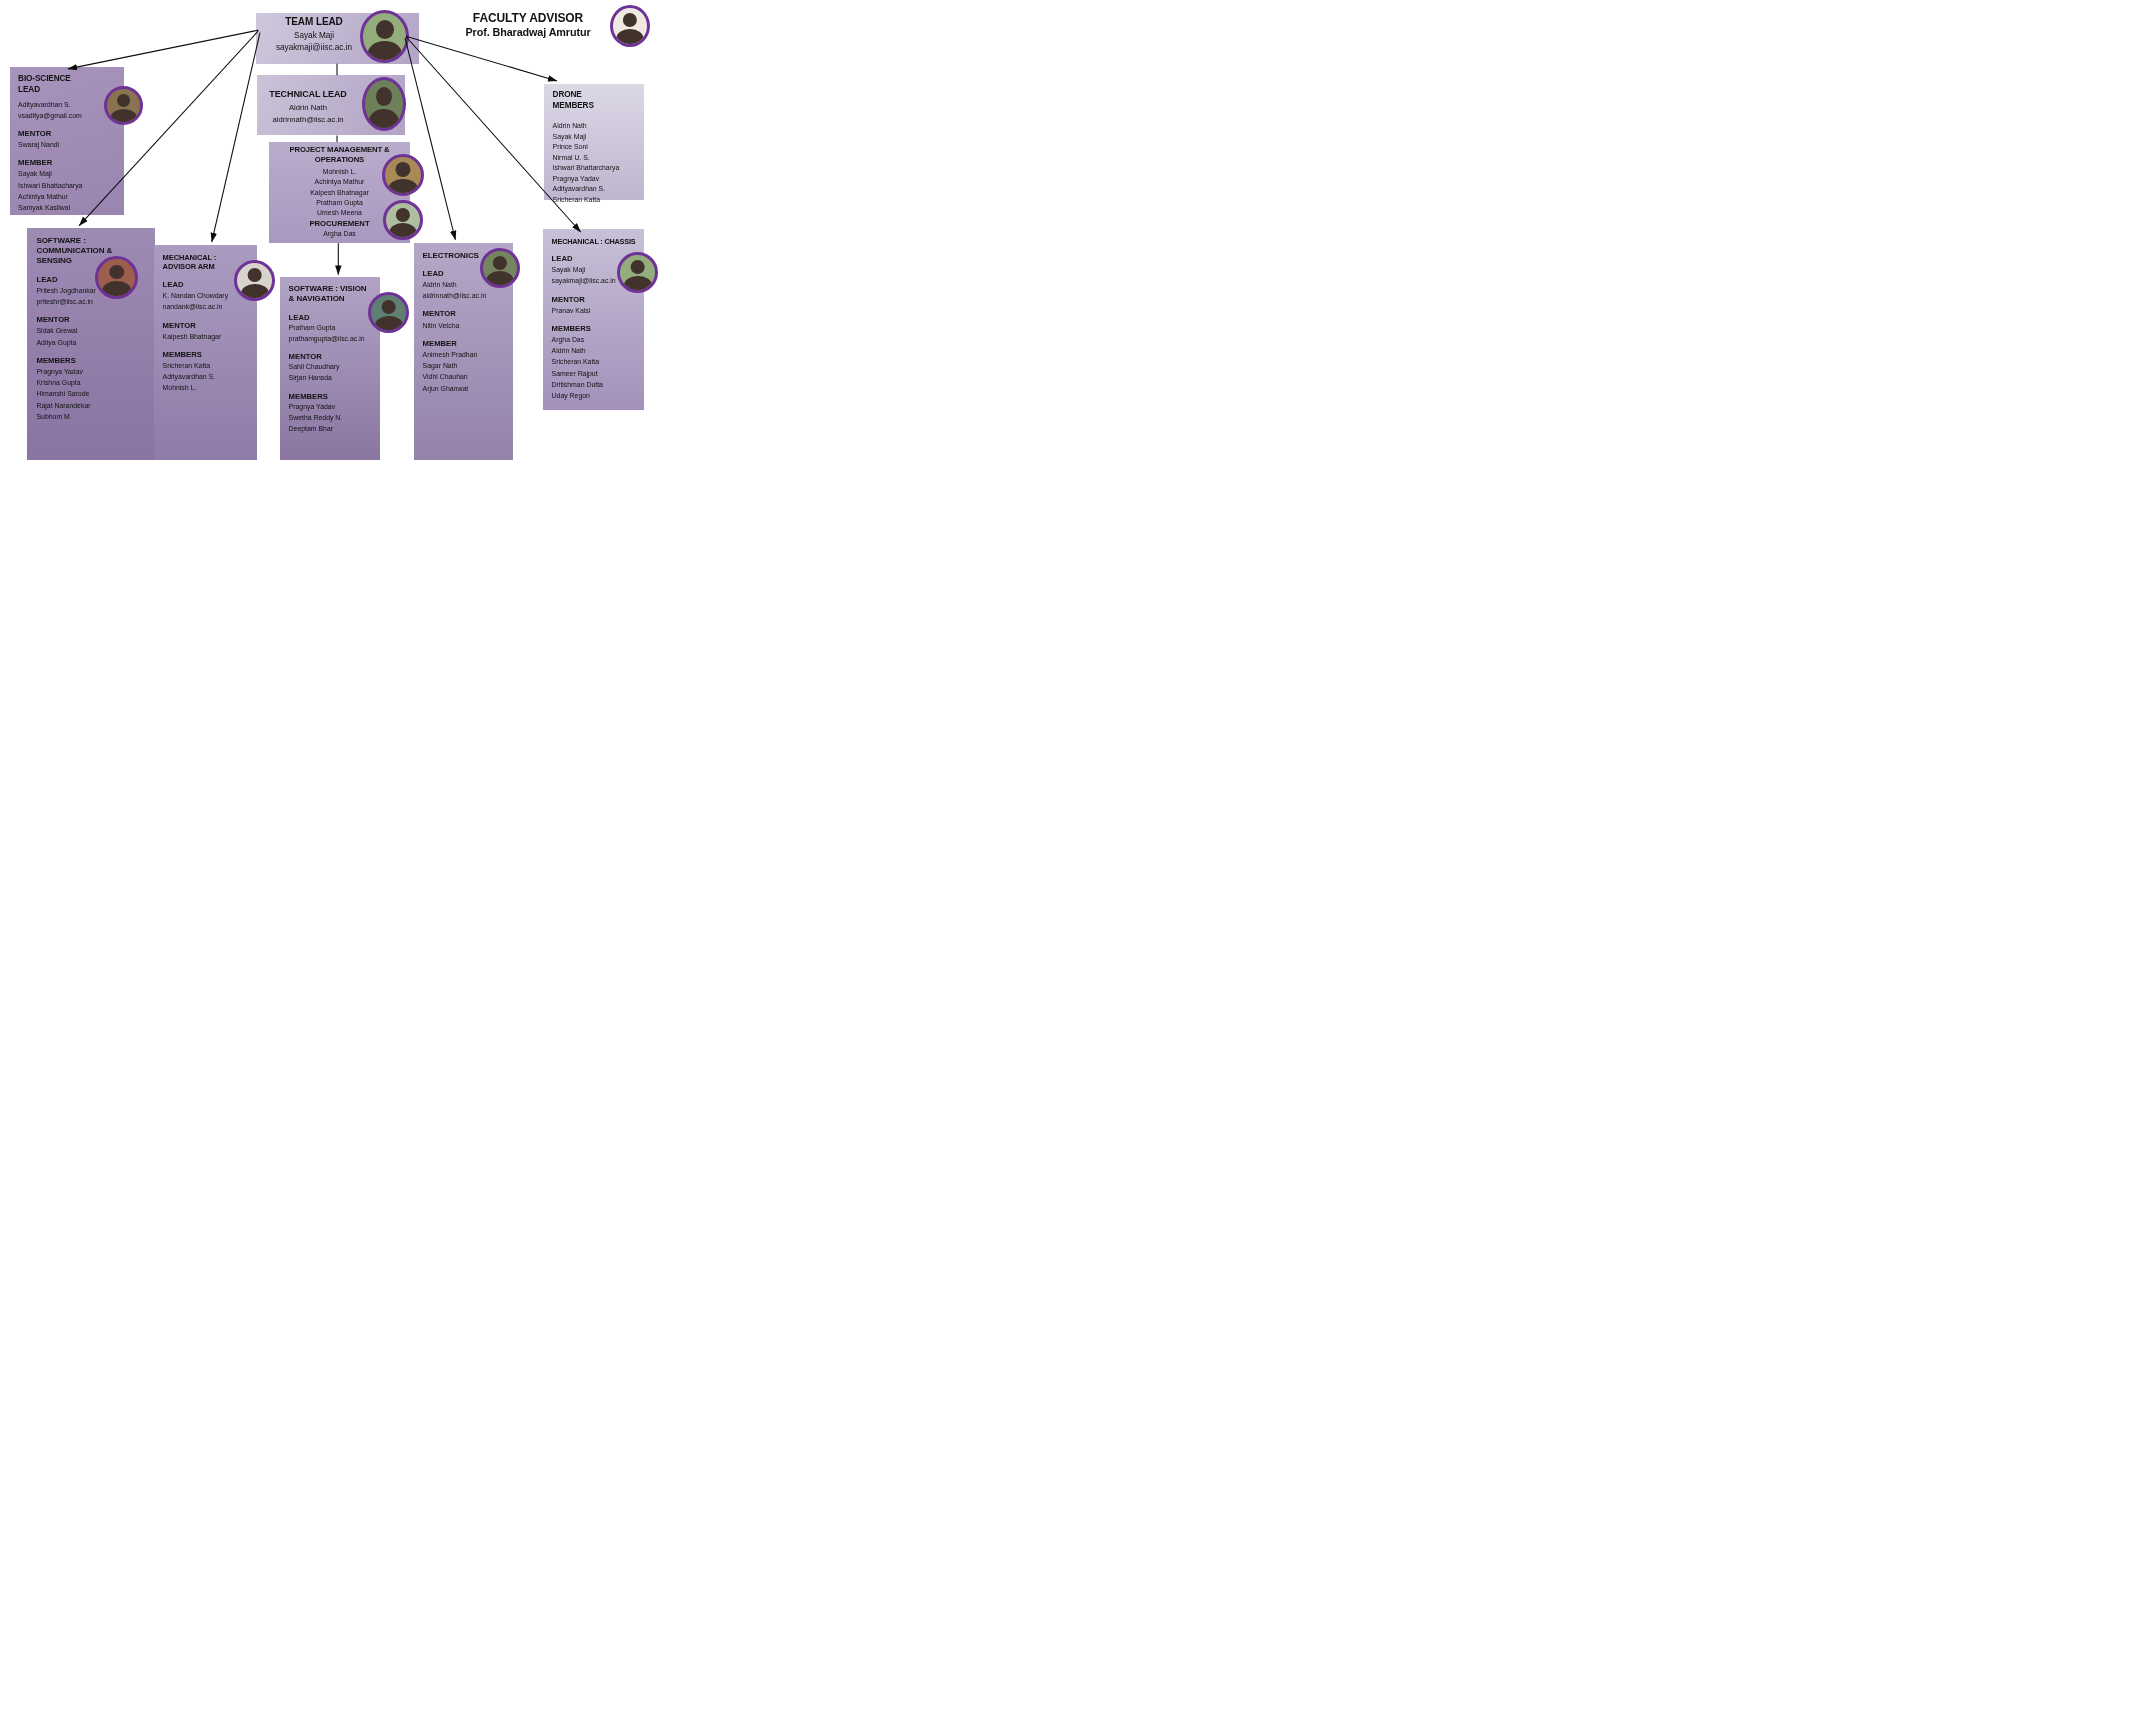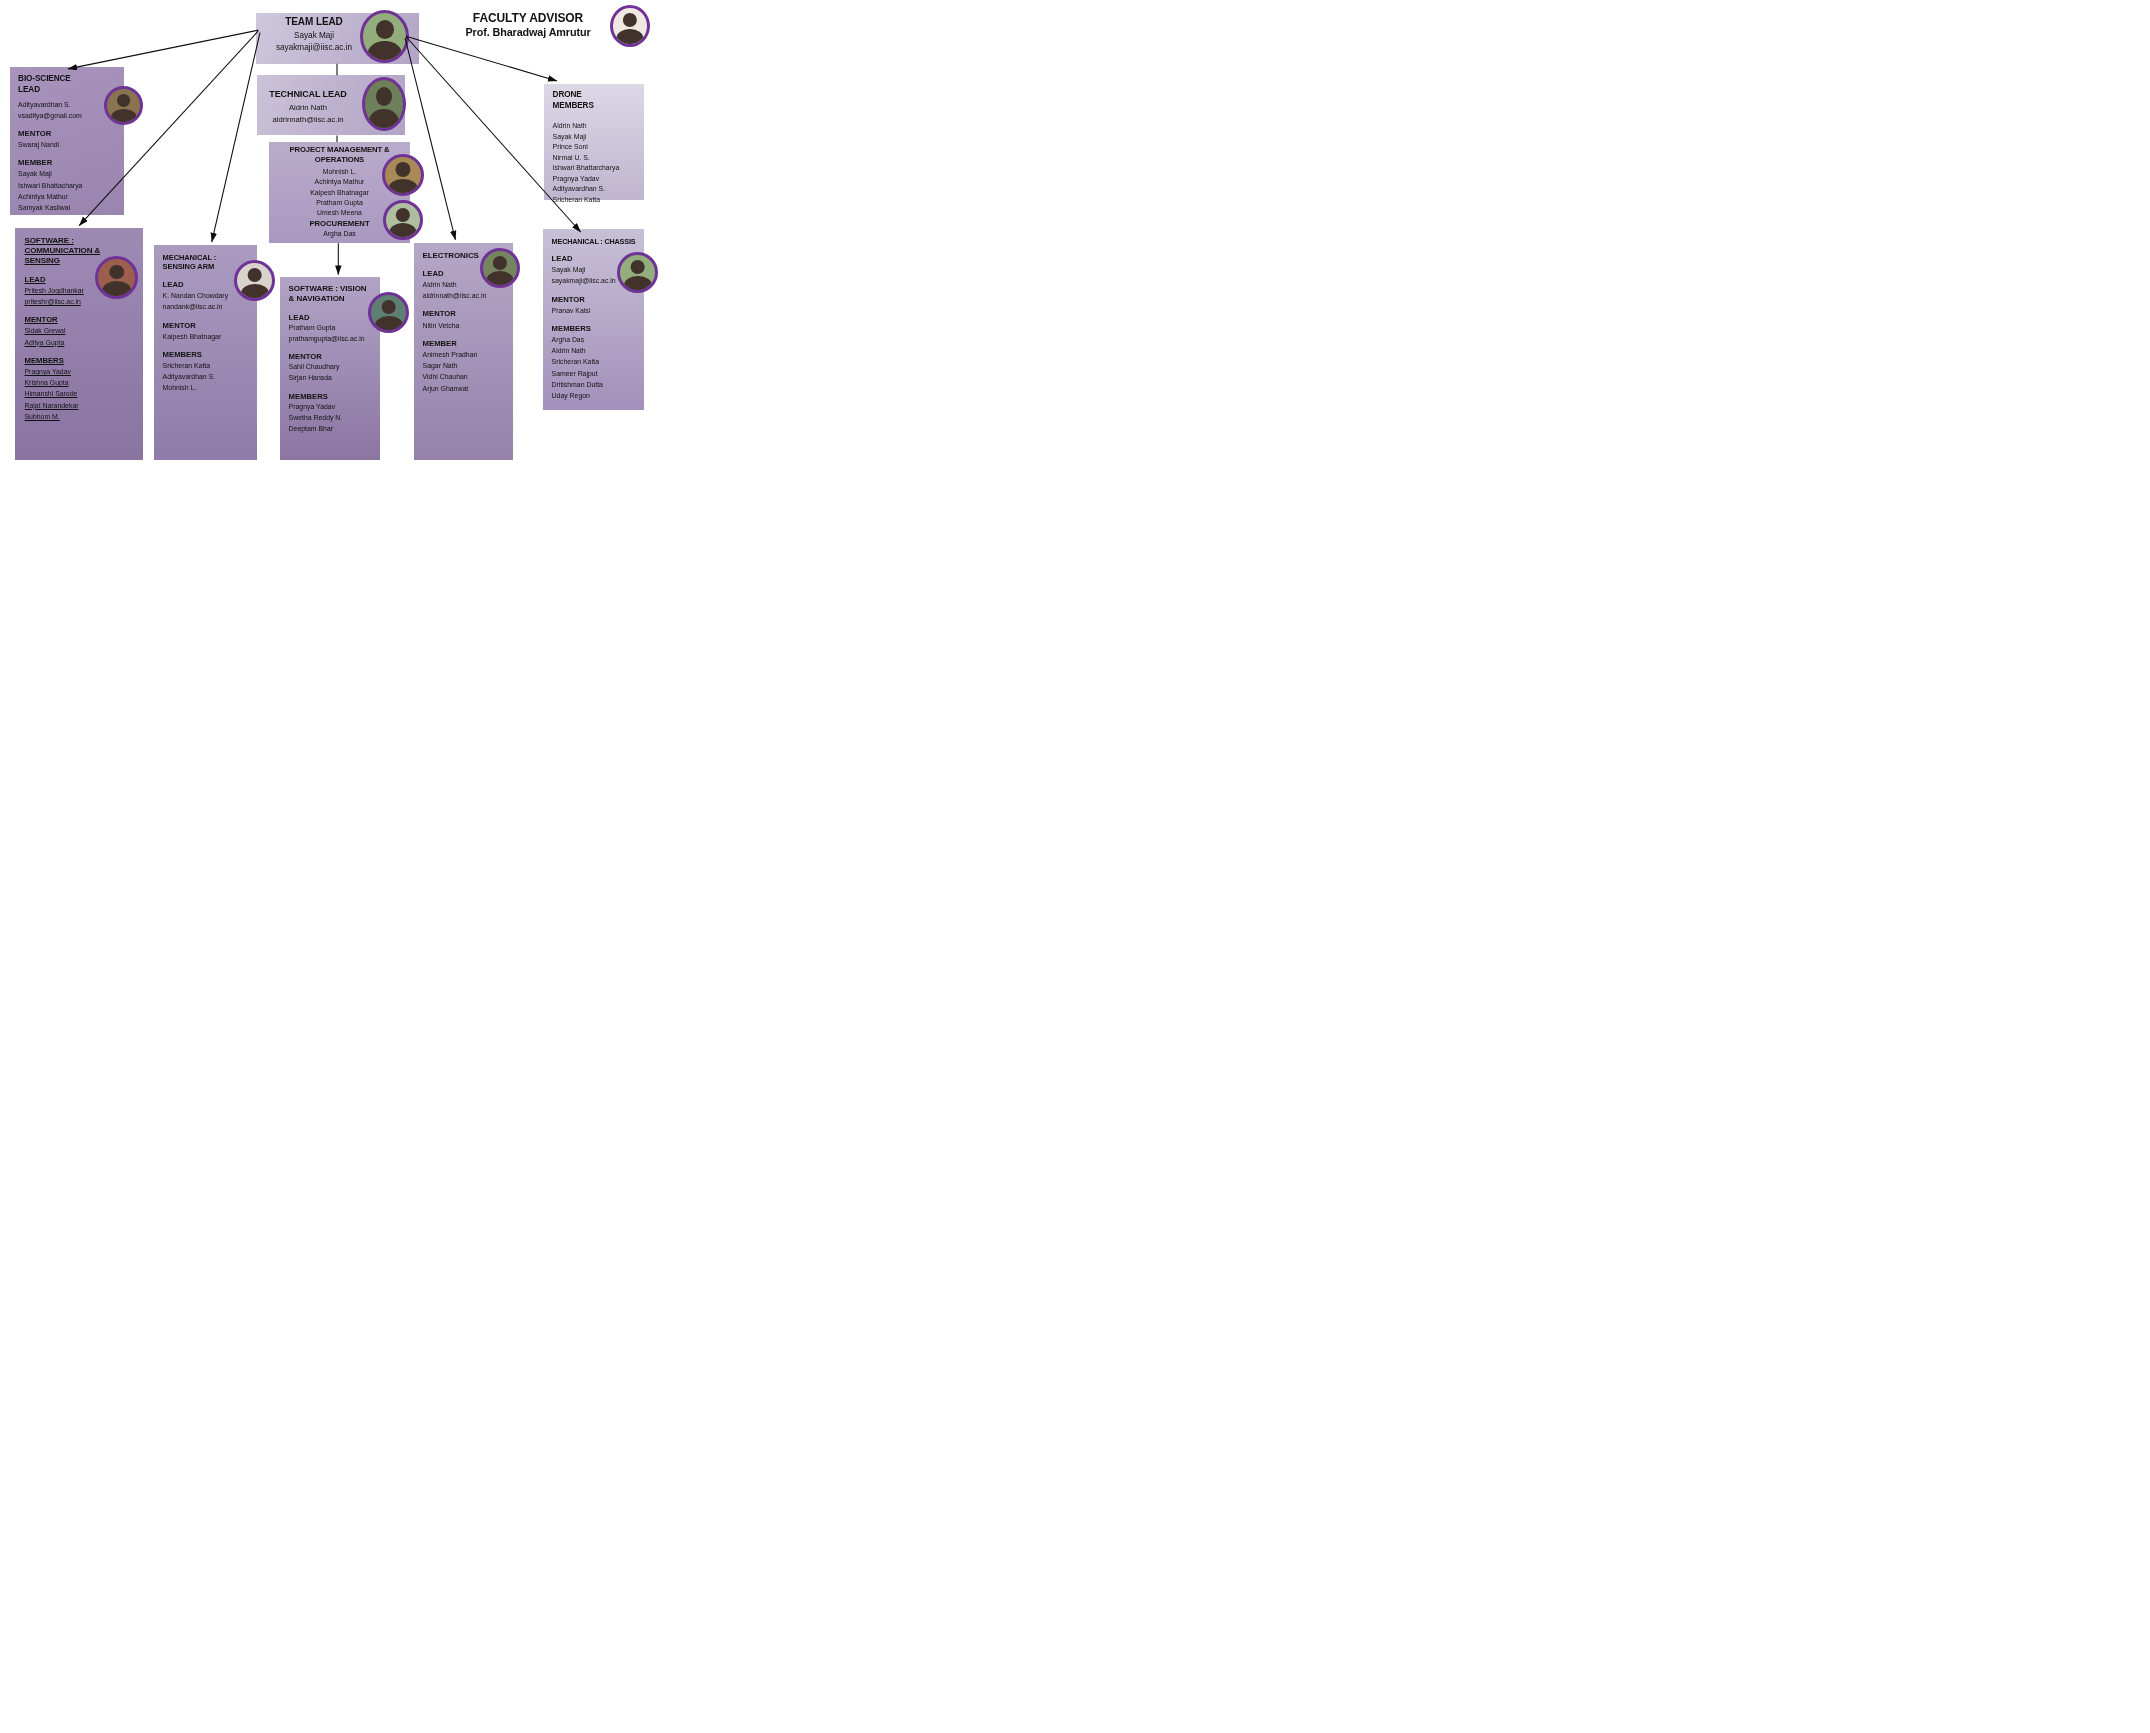--- a/index.html
+++ b/index.html
@@ -34,21 +34,21 @@
   #box-pm-ops .txt-line{line-height:10.3px;}
   #box-pm-ops .proc{font-weight:900;font-size:7.7px;line-height:10.3px;}
 
   #box-bio-science{left:9.5px;top:67px;width:114px;height:148px;background:linear-gradient(165deg,#a793bb,#9a85b0);padding:6.9px 8.6px;}
   #box-bio-science .box-title{font-size:8.2px;max-width:65px;margin-bottom:3.4px;}
 
   #box-drone{left:544px;top:84px;width:100px;height:116px;background:linear-gradient(180deg,#dcd8e6,#bfb5cf);padding:6px 8.6px;}
   #box-drone .box-title{font-size:8.2px;max-width:56px;margin-bottom:10px;}
   #box-drone .txt-line{line-height:10.5px;}
 
-  #box-sw-comm{left:15px;top:228px;width:128px;height:232px;background:linear-gradient(180deg,#9e8bb4,#8a74a2);padding:7.7px 9.5px;text-decoration:underline;}
+  #box-sw-comm{left:27px;top:228px;width:128px;height:232px;background:linear-gradient(180deg,#9e8bb4,#8a74a2);padding:7.7px 9.5px;}
   #box-robotic-arm{left:154px;top:245px;width:103px;height:215px;background:linear-gradient(180deg,#ab9bc0,#8f7ba8);padding:7.7px 8.6px;}
   #box-robotic-arm .box-title{font-size:7.5px;}
   #box-vision-nav{left:280px;top:277px;width:100px;height:183px;background:linear-gradient(180deg,#b1a3c5,#8b76a2);padding:6.9px 8.6px;}
   #box-vision-nav .txt-line{line-height:10.8px;}
   #box-electronics{left:414px;top:243px;width:99px;height:217px;background:linear-gradient(180deg,#b5a7c7,#9482ab);padding:7.7px 8.6px;}
   #box-chassis{left:543px;top:229px;width:101px;height:181px;background:linear-gradient(180deg,#c8c0d7,#a290ba);padding:7.7px 8.6px;}
   #box-chassis .box-title{font-size:7.3px;white-space:nowrap;letter-spacing:-0.2px;}
 
   
   .avatar{position:absolute;border-radius:50%;border:3px solid #6f3296;background:var(--abg,#cccccc);overflow:hidden;box-sizing:border-box;}
@@ -152,21 +152,21 @@
         <div class="sec-heading">MEMBERS</div>
         <div class="txt-line">Pragnya Yadav</div>
         <div class="txt-line">Krishna Gupta</div>
         <div class="txt-line">Himanshi Sarode</div>
         <div class="txt-line">Rajat Narandekar</div>
         <div class="txt-line">Subhom M.</div>
       </div>
   </section>
 
   <section class="box" id="box-robotic-arm">
-    <div class="box-title">MECHANICAL : SENSING ARM</div>
+    <div class="box-title">MECHANICAL : ADVISOR ARM</div>
     <div>
         <div class="sec-heading">LEAD</div>
         <div class="txt-line">K. Nandan Chowdary</div>
         <div class="txt-line">nandank@iisc.ac.in</div>
         <div class="sec-heading">MENTOR</div>
         <div class="txt-line">Kalpesh Bhatnagar</div>
         <div class="sec-heading">MEMBERS</div>
         <div class="txt-line">Sricheran Katta</div>
         <div class="txt-line">Adityavardhan S.</div>
         <div class="txt-line">Mohnish L.</div>

